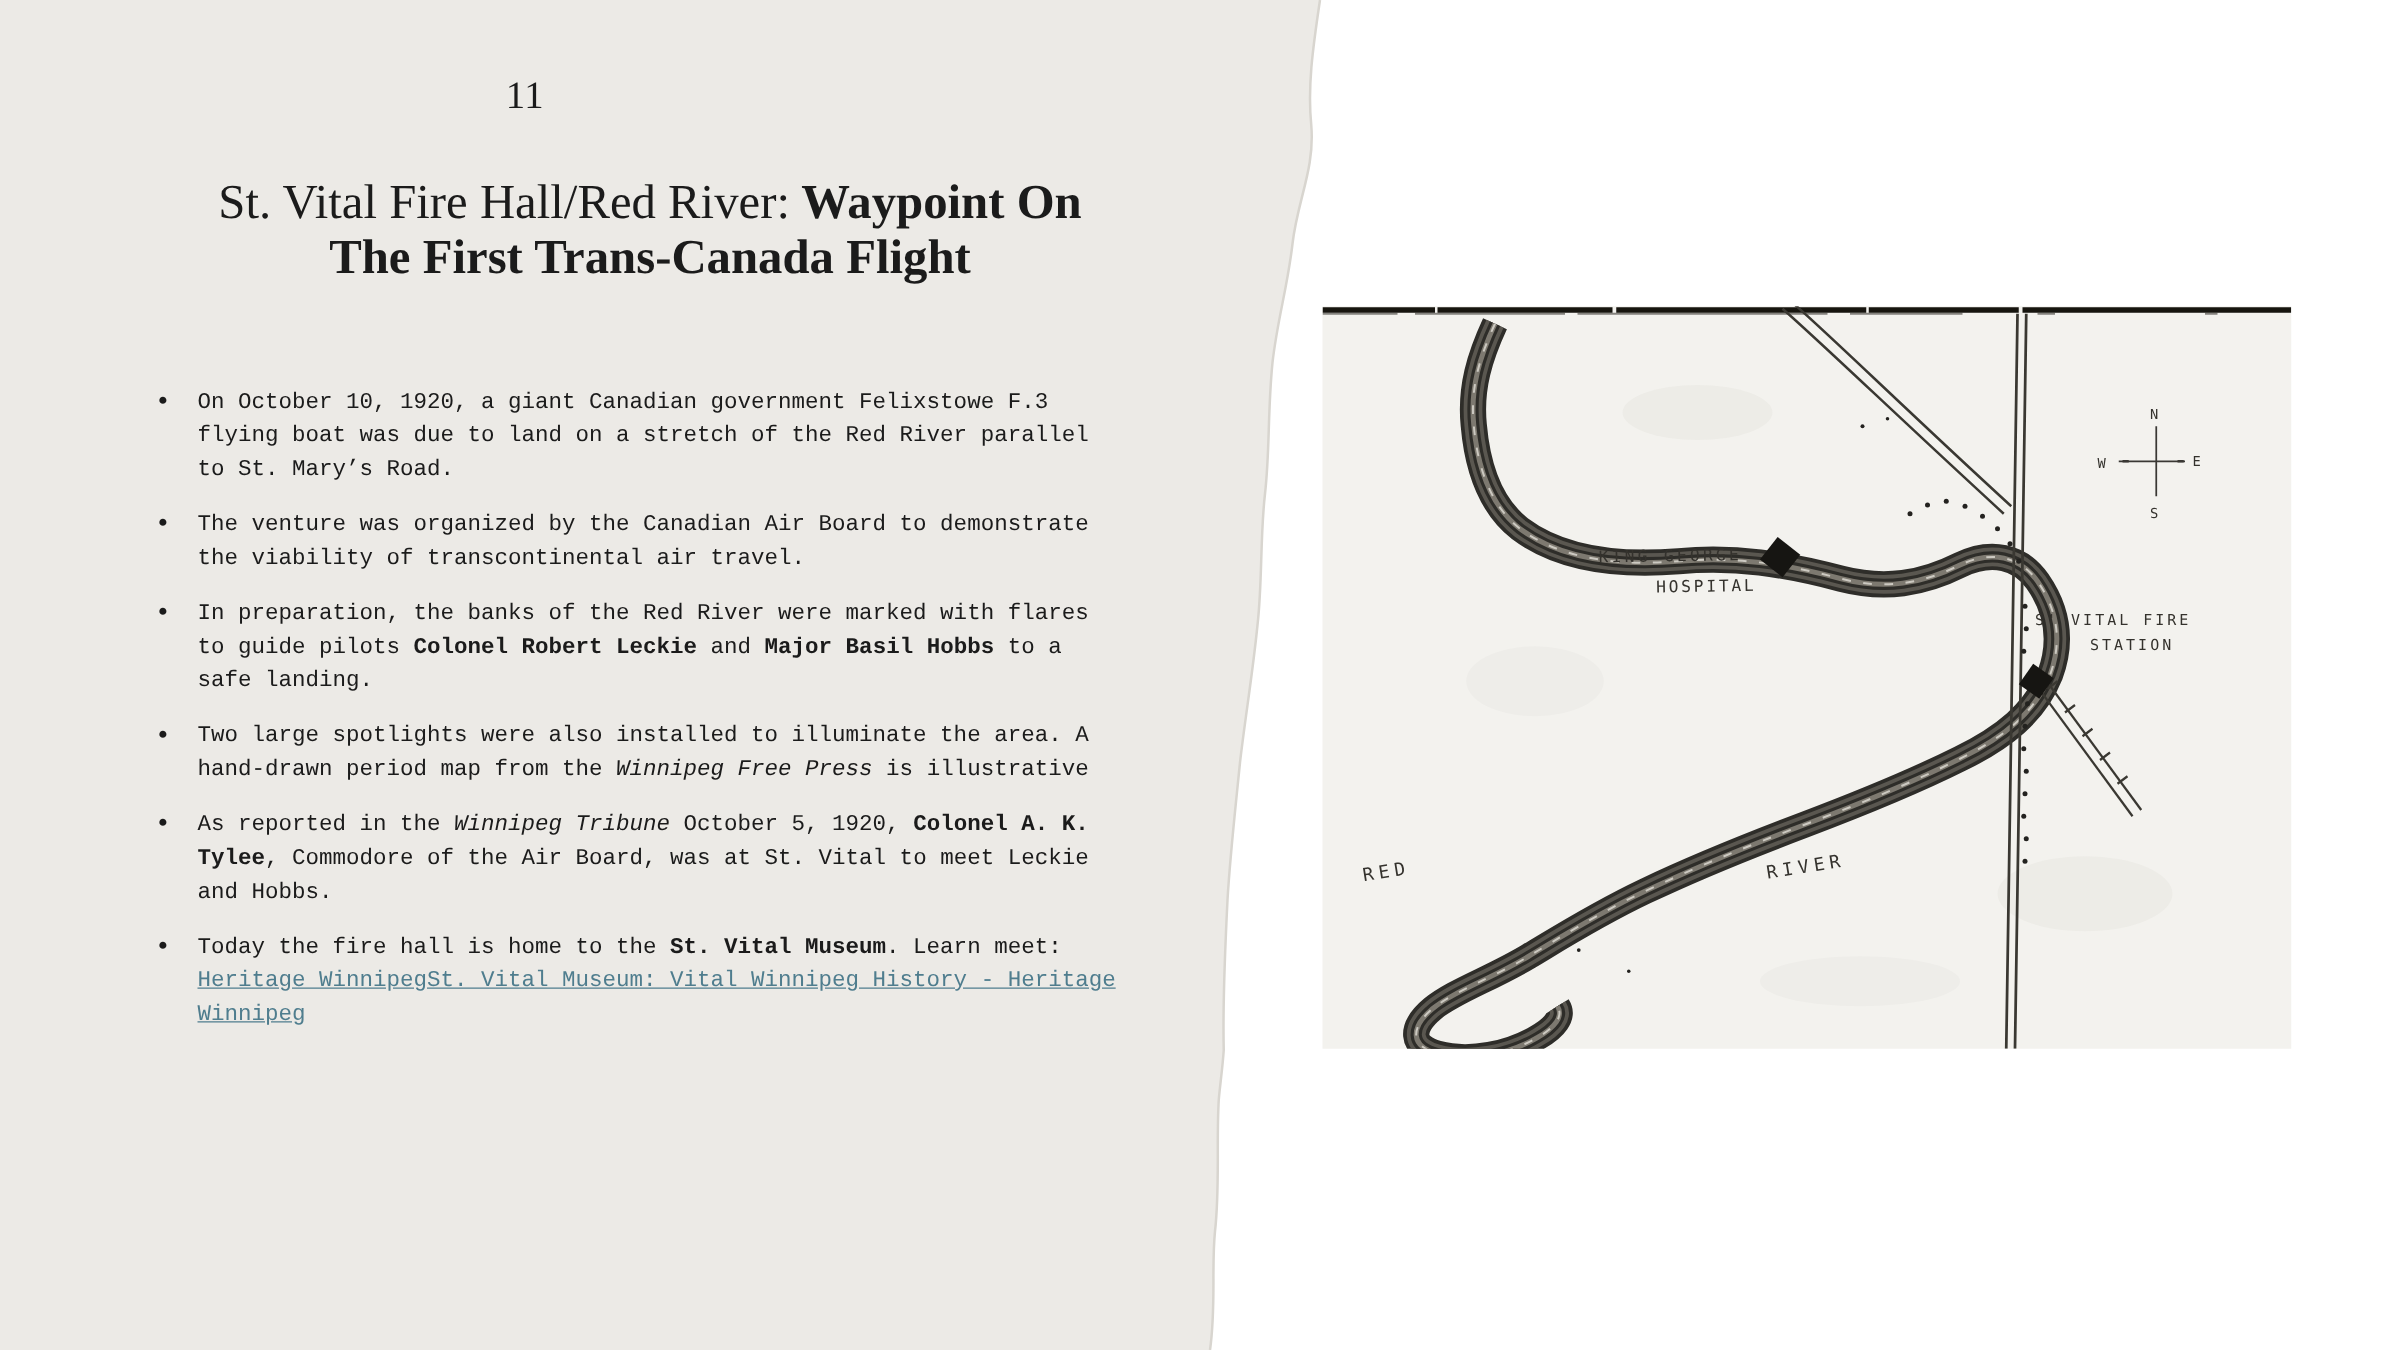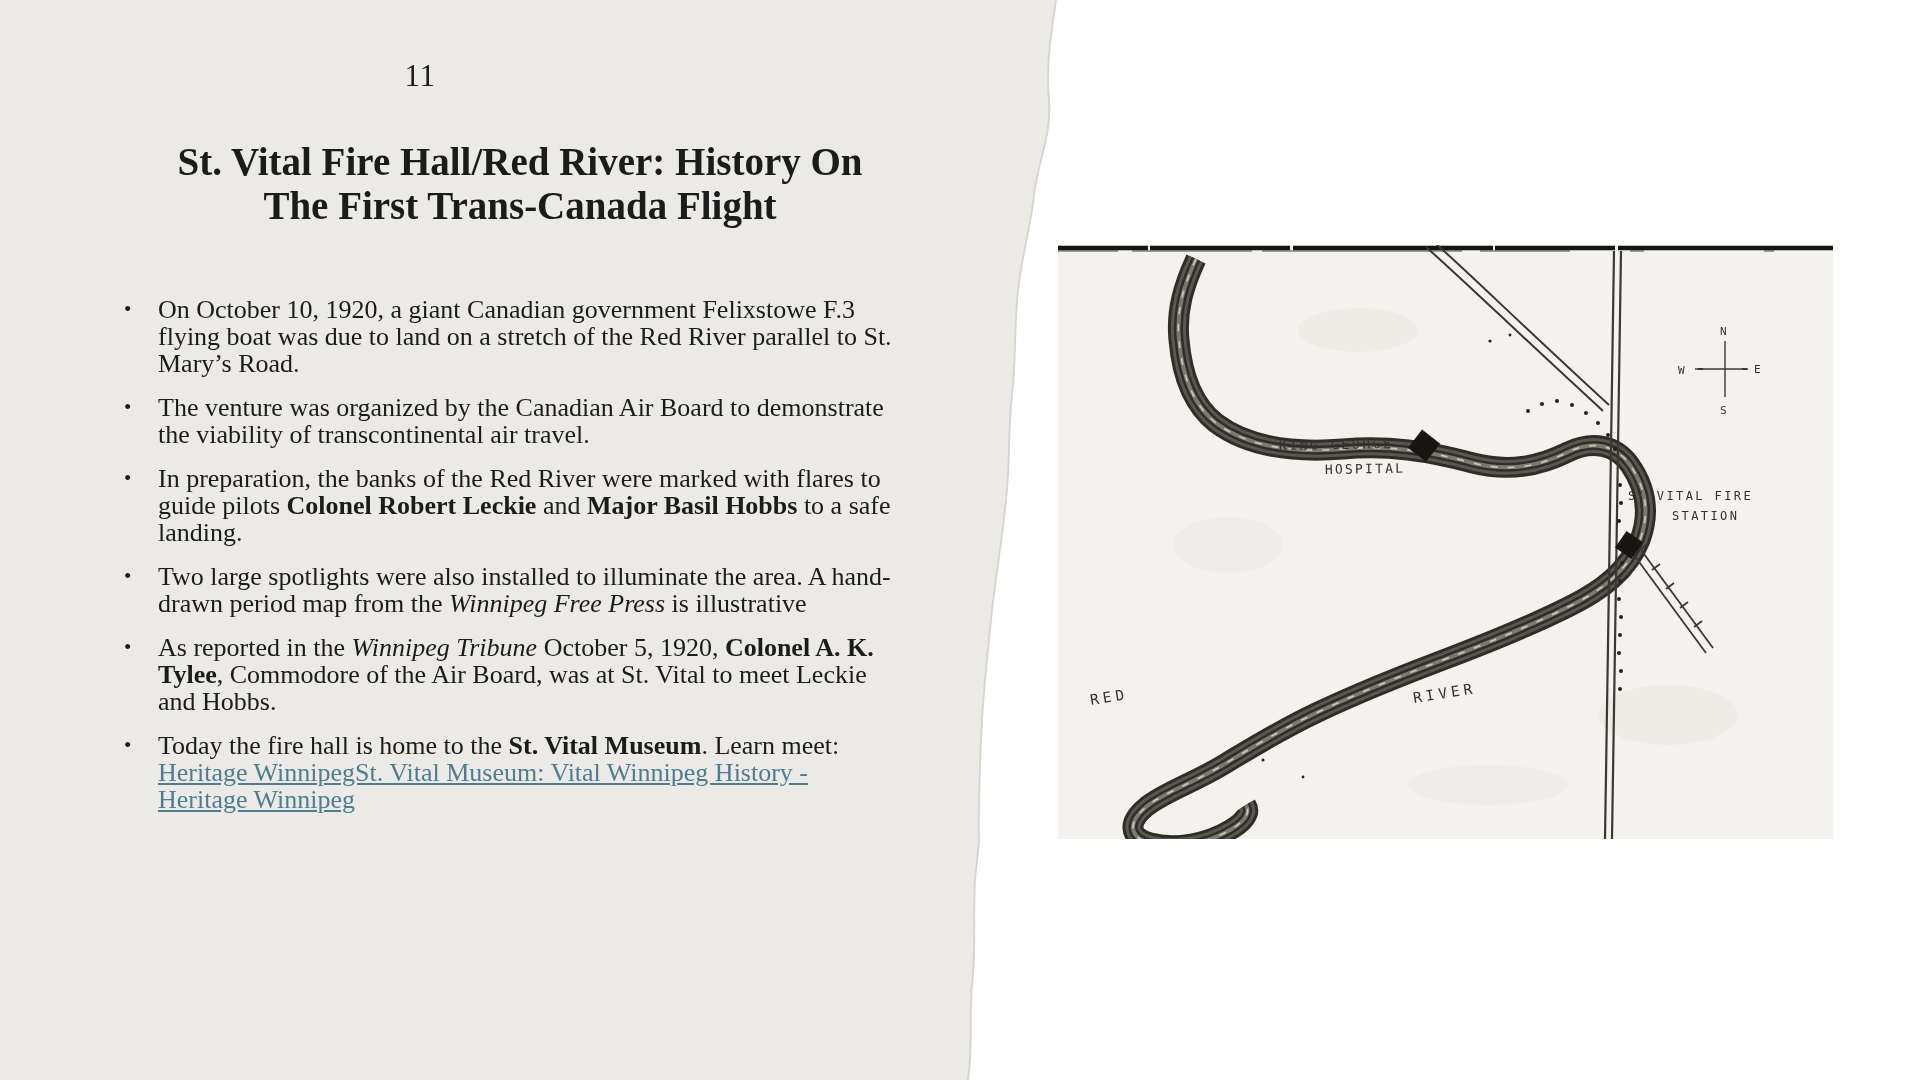--- a/index.html
+++ b/index.html
@@ -14,24 +14,24 @@
   
   .torn-svg{position:absolute;left:0;top:0;width:1920px;height:1080px;}
 
   
   .page-number{position:absolute;left:340px;top:58px;width:160px;text-align:center;
     font-size:31px;letter-spacing:.5px;}
 
   
   .title{position:absolute;left:110px;top:140px;width:820px;text-align:center;
     font-size:39px;line-height:44px;}
-  .title .b{font-weight:700;}
+  .title .b{font-weight:400;}
 
   
-  .bullets{position:absolute;left:112px;top:296px;width:787px;font-size:26px;line-height:27px;}
+  .bullets{position:absolute;left:112px;top:309px;width:787px;font-size:18px;line-height:27px;font-family:Liberation Mono, monospace;}
   .bullet{position:relative;padding-left:46px;margin-bottom:17px;}
   .bullet::before{content:"\2022";position:absolute;left:12px;top:0;font-size:21px;}
   .b{font-weight:700;}
   .i{font-style:italic;margin-top:26px;}
   a.link{color:var(--link);text-decoration:underline;cursor:pointer;}
 
   
   .map-wrap{position:absolute;left:1058px;top:245px;width:775px;height:594px;
     background:var(--map-paper);}
   .map-wrap svg{display:block;width:775px;height:594px;}
@@ -65,21 +65,21 @@
          C1002,540 996,575 992,610
          C988,650 984,685 982,720
          C980,760 978,800 979,840
          C978,855 976,868 975,880
          C973,915 976,950 972,985
          C969,1015 973,1045 968,1080" fill="none" stroke="#d8d5cf" stroke-width="2"></path>
   </svg>
 
   <div class="page-number">11</div>
 
-  <h1 class="title" id="title"><span class="b">St. Vital Fire Hall/Red River:</span><span> History On</span><br><span>The First Trans-Canada Flight</span></h1>
+  <h1 class="title" id="title"><span class="b">St. Vital Fire Hall/Red River:</span><span> Waypoint On</span><br><span>The First Trans-Canada Flight</span></h1>
 
   <div class="bullets" id="bullets">
       <div class="bullet"><span>On October 10, 1920, a giant Canadian government Felixstowe F.3 flying boat was due to land on a stretch of the Red River parallel to St. Mary’s Road.</span></div>
       <div class="bullet"><span>The venture was organized by the Canadian Air Board to demonstrate the viability of transcontinental air travel.</span></div>
       <div class="bullet"><span>In preparation, the banks of the Red River were marked with flares to guide pilots </span><span class="b">Colonel Robert Leckie</span><span> and </span><span class="b">Major Basil Hobbs</span><span> to a safe landing.</span></div>
       <div class="bullet"><span>Two large spotlights were also installed to illuminate the area. A hand-drawn period map from the </span><span class="i">Winnipeg Free Press</span><span> is illustrative</span></div>
       <div class="bullet"><span>As reported in the </span><span class="i">Winnipeg Tribune</span><span> October 5, 1920, </span><span class="b">Colonel A. K. Tylee</span><span>, Commodore of the Air Board, was at St. Vital to meet Leckie and Hobbs.</span></div>
       <div class="bullet"><span>Today the fire hall is home to the </span><span class="b">St. Vital Museum</span><span>. Learn meet: </span><a href="#" class="link">Heritage WinnipegSt. Vital Museum: Vital Winnipeg History - Heritage Winnipeg</a></div>
     </div>
 

